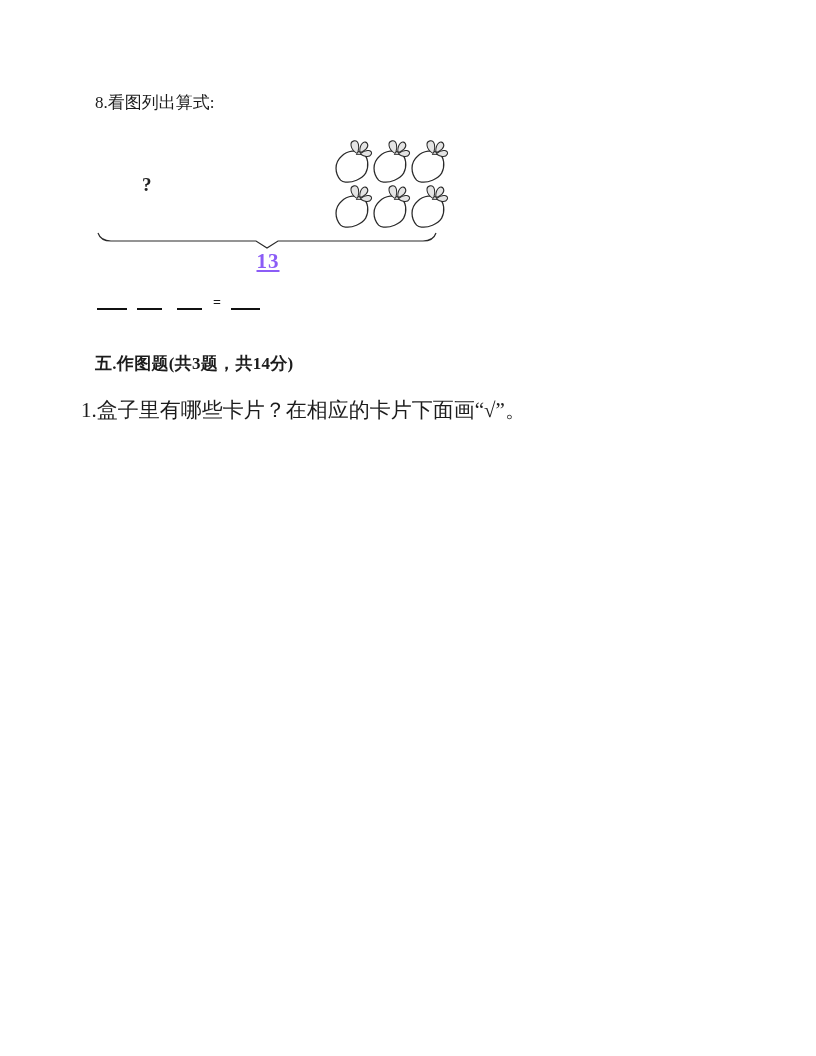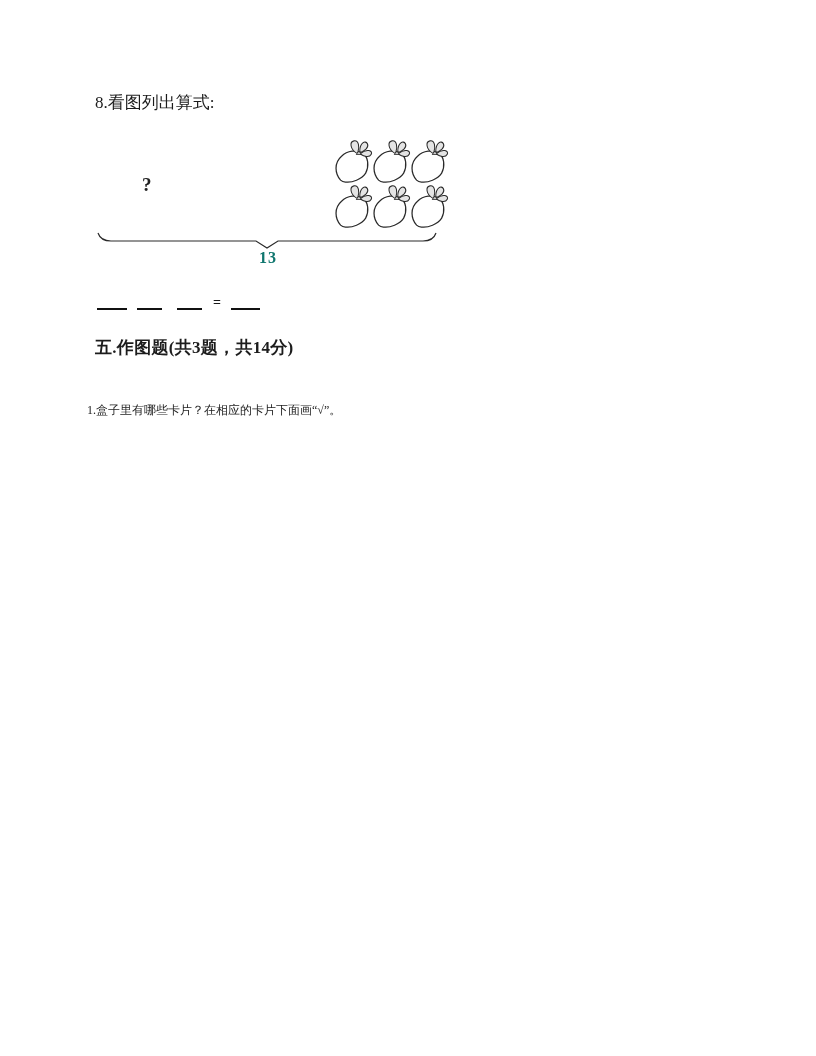--- a/index.html
+++ b/index.html
@@ -71,24 +71,25 @@
     width: 100%;
     height: 100%;
     display: block;
   }
   .brace-total {
     position: absolute;
     left: 158px;
     top: 119px;
     width: 40px;
     text-align: center;
-    font-size: 16px;
+    font-size: 21px;
     font-weight: 600;
     letter-spacing: 1px;
-    color: #0f766e;
+    color: #8b5cf6;
+    text-decoration: underline;
   }
   .equation-row {
     position: absolute;
     left: 97px;
     top: 294px;
     height: 16px;
     display: flex;
     align-items: flex-end;
   }
   .blank {
@@ -103,31 +104,31 @@
   .equals {
     font-size: 14px;
     font-weight: 700;
     line-height: 15px;
     margin-right: 10px;
     color: #1a1a1a;
   }
   .section-heading {
     position: absolute;
     left: 95px;
-    top: 336px;
+    top: 352px;
     font-size: 17px;
     font-weight: 700;
     letter-spacing: 0.3px;
     white-space: nowrap;
   }
   .q1-prompt {
     position: absolute;
-    left: 87px;
+    left: 81px;
     top: 400px;
-    font-size: 12px;
+    font-size: 21px;
     line-height: 21px;
     white-space: nowrap;
   }
 </style>
 </head>
 <body>
 
 <div class="page">
 
   <div class="q3-prompt">8.看图列出算式:</div>

